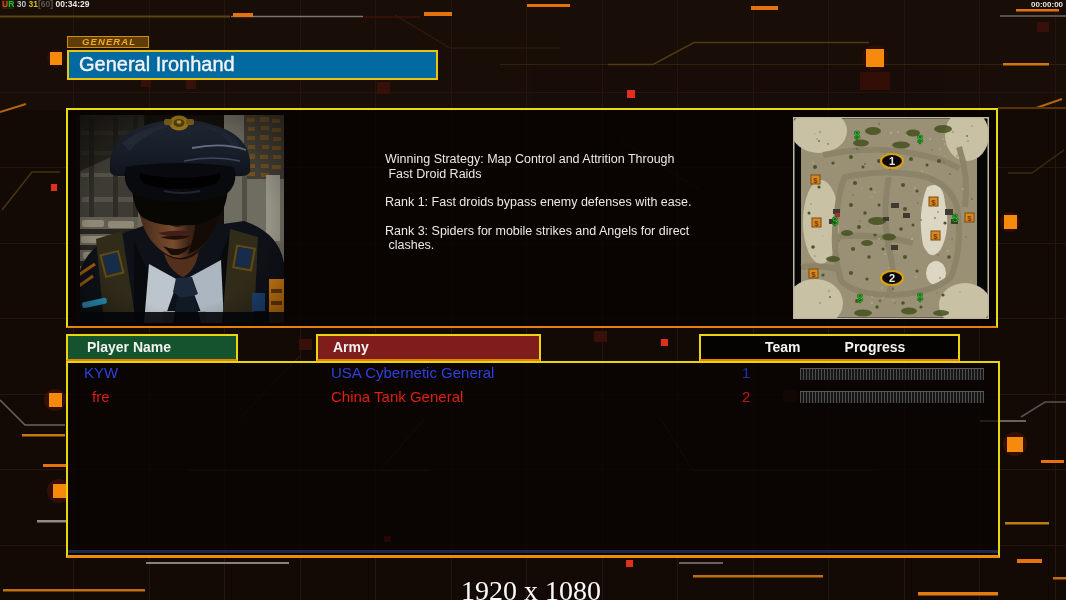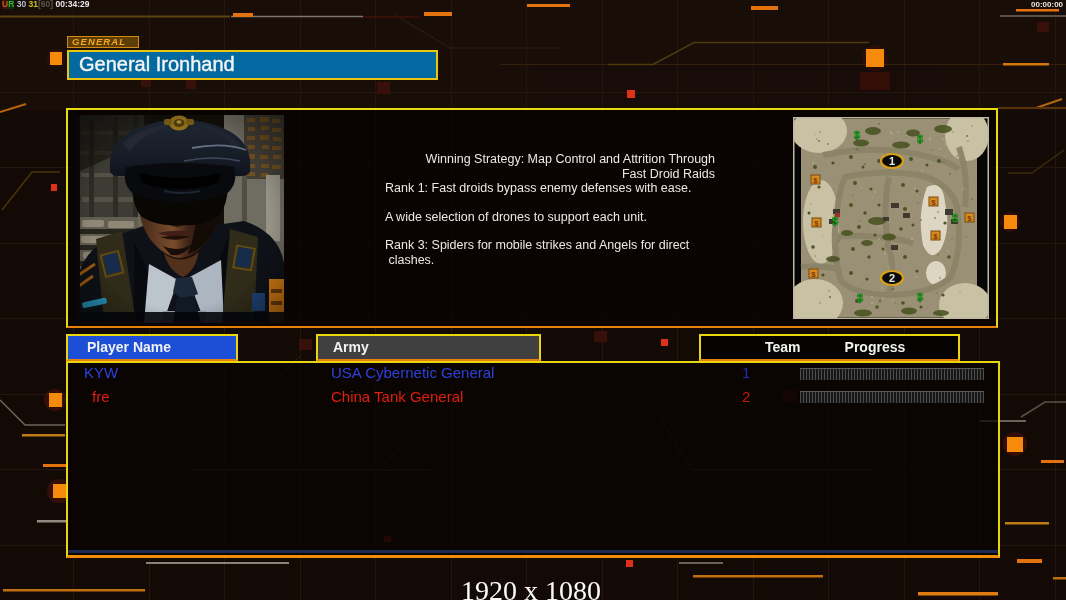--- a/index.html
+++ b/index.html
@@ -113,21 +113,21 @@
 
 <div class="abs" style="left:2px;top:0px;z-index:5;font-size:8.5px;font-weight:bold;line-height:9px;letter-spacing:0px;">
   <span style="color:#c25a20;background:#3c1408;">U</span><span style="color:#35b035;background:#0c3008;">R</span>
   <span style="color:#b8c0cc;"> 30</span>
   <span style="color:#d0c024;"> 31</span><span style="color:#5c564e;">[60]</span>
   <span style="color:#e8e8e8;"> 00:34:29</span>
 </div>
 
 <div class="abs" style="left:1031px;top:0px;z-index:5;font-size:8px;font-weight:bold;color:#e8e4de;">00:00:00</div>
 
-<div class="abs" style="left:67px;top:36px;width:66px;height:10px;z-index:3;background:#5e3d07;border:1px solid #cf8c10;color:#f5a91c;font-size:9.5px;font-weight:bold;font-style:italic;letter-spacing:1.1px;line-height:10.5px;padding-left:4px;">GENERAL</div>
+<div class="abs" style="left:67px;top:36px;width:66px;height:10px;z-index:3;background:#5e3d07;border:1px solid #cf8c10;color:#f5a91c;font-size:9.5px;font-weight:bold;font-style:italic;letter-spacing:1.1px;line-height:10.5px;padding-left:14px;">GENERAL</div>
 
 <div class="abs" style="left:67px;top:50px;width:357px;height:26px;z-index:3;background:#0369a1;border:2px solid #e9c60d;color:#f4f4f2;font-size:20px;line-height:25px;padding-left:10px;-webkit-text-stroke:0.4px #f4f4f2;">General Ironhand</div>
 
 <div class="abs" style="left:66px;top:108px;width:928px;height:216px;z-index:2;background:rgba(8,3,2,0.85);border:2px solid #e8dc10;border-bottom-color:#e8800c;"></div>
 
 <svg class="abs" style="left:76px;top:115px;z-index:3" width="208" height="208" viewBox="0 0 208 208">
   <defs>
     <linearGradient id="pskin" x1="0" y1="0" x2="1" y2="0">
       <stop offset="0" stop-color="#4a2c1d"></stop>
       <stop offset="0.42" stop-color="#8a5634"></stop>
@@ -293,23 +293,22 @@
   <ellipse cx="103" cy="7" rx="2.5" ry="1.8" fill="#c8a43a"></ellipse>
 
   <rect width="208" height="208" fill="url(#pvig)"></rect>
   <rect width="208" height="208" fill="#0a0604" opacity="0.12"></rect>
 
   <rect x="0" y="197" width="208" height="11" fill="#04050a" opacity="0.9"></rect>
   <rect x="0" y="0" width="4" height="208" fill="#0a0806"></rect>
 </svg>
 
 <div class="abs" style="left:385px;top:152px;width:330px;z-index:3;color:#ece8e2;font-size:12.5px;line-height:14.5px;">
-  <div style="text-align:right;">Winning Strategy: Map Control and Attrition Through<br>&nbsp;Fast Droid Raids</div>
+  <div style="margin-bottom:14px;">Winning Strategy: Map Control and Attrition Through<br>&nbsp;Fast Droid Raids</div>
   <div style="margin-bottom:14px;">Rank 1: Fast droids bypass enemy defenses with ease.</div>
-  <div style="margin-bottom:14px;">A wide selection of drones to support each unit.</div>
   <div>Rank 3: Spiders for mobile strikes and Angels for direct<br>&nbsp;clashes.</div>
 </div>
 
 <svg class="abs" style="left:793px;top:117px;z-index:3" width="196" height="202" viewBox="0 0 196 202">
   <rect width="196" height="202" fill="#060606"></rect>
   <g>
 
   <rect x="8" y="2" width="176" height="198" fill="#9a9075"></rect>
 
   <g fill="#c9c1a4">
@@ -540,23 +539,23 @@
 
   <g>
     <ellipse cx="99" cy="161" rx="11" ry="7" fill="#0a0a08" stroke="#d8a018" stroke-width="2.2"></ellipse>
     <text x="99" y="165" font-size="11" font-weight="bold" fill="#e8e8e8" text-anchor="middle" font-family="Liberation Sans,sans-serif">2</text>
   </g>
   </g>
 
   <rect x="0.75" y="0.75" width="194.5" height="200.5" fill="none" stroke="#c0b89e" stroke-width="1.5"></rect>
 </svg>
 
-<div class="abs" style="left:66px;top:334px;width:149px;height:23px;z-index:3;background:#1d4ed8;border:2px solid #e9d60e;border-bottom-color:#e8800c;color:#f2f2f0;font-size:14px;font-weight:bold;line-height:23px;padding-left:19px;">Player Name</div>
-
-<div class="abs" style="left:316px;top:334px;width:206px;height:23px;z-index:3;background:#404040;border:2px solid #e9d60e;border-bottom-color:#e8800c;color:#f2f2f0;font-size:14px;font-weight:bold;line-height:23px;padding-left:15px;">Army</div>
+<div class="abs" style="left:66px;top:334px;width:149px;height:23px;z-index:3;background:#14532d;border:2px solid #e9d60e;border-bottom-color:#e8800c;color:#f2f2f0;font-size:14px;font-weight:bold;line-height:23px;padding-left:19px;">Player Name</div>
+
+<div class="abs" style="left:316px;top:334px;width:206px;height:23px;z-index:3;background:#7f1d1d;border:2px solid #e9d60e;border-bottom-color:#e8800c;color:#f2f2f0;font-size:14px;font-weight:bold;line-height:23px;padding-left:15px;">Army</div>
 
 <div class="abs" style="left:699px;top:334px;width:209px;height:23px;z-index:3;background:#050302;border:2px solid #e9d60e;border-bottom-color:#e8800c;color:#f2f2f0;font-size:14px;font-weight:bold;line-height:23px;padding-left:48px;"><span style="margin-left:16px;">Team</span><span style="margin-left:44px;">Progress</span></div>
 
 <div class="abs" style="left:66px;top:361px;width:930px;height:192px;z-index:2;background:rgba(7,3,2,0.72);border:2px solid #e7d60e;border-bottom:3px solid #ee8e06;">
 
   <div class="abs" style="left:0px;bottom:2px;width:930px;height:3px;background:#1b2950;"></div>
 </div>
 
 <div class="abs" style="left:84px;top:364px;z-index:4;color:#2e41da;font-size:15px;">KYW</div>
 <div class="abs" style="left:331px;top:364px;z-index:4;color:#2e41da;font-size:15px;">USA Cybernetic General</div>

